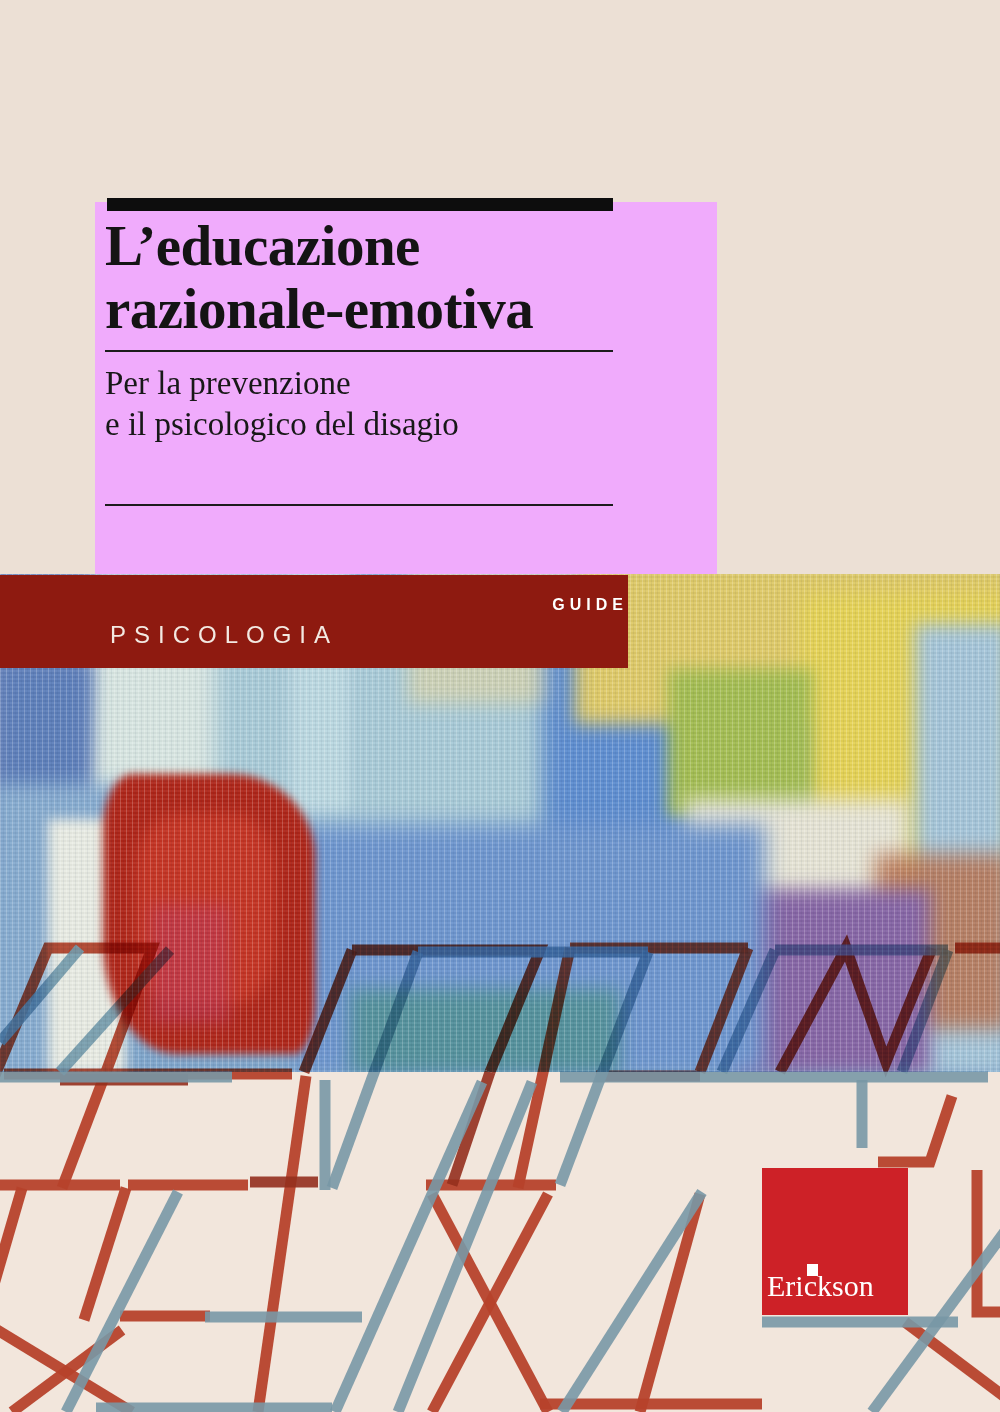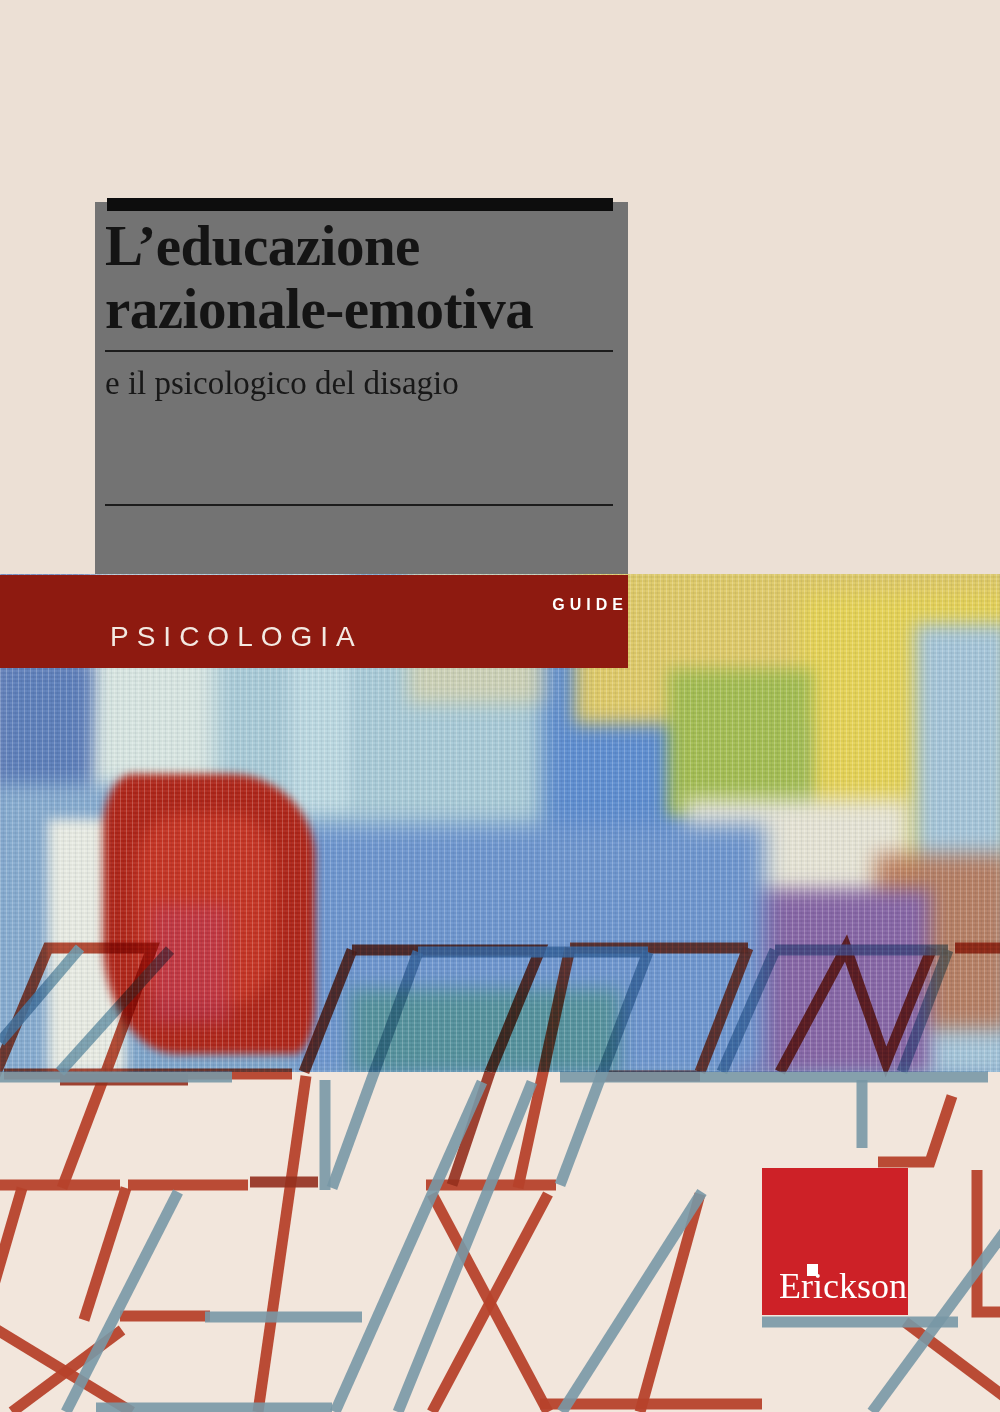--- a/index.html
+++ b/index.html
@@ -19,42 +19,42 @@
   }
 
   
   .pattern{position:absolute;left:0;top:930px;width:1000px;height:482px;mix-blend-mode:multiply;}
   .pattern path{fill:none;stroke-width:11;}
   .pattern .red  {stroke:var(--line-red,#c14a33);stroke-opacity:.95;}
   .pattern .dred {stroke:var(--line-red-dark,#9c3422);stroke-opacity:.9;}
   .pattern .blue {stroke:var(--line-blue,#7fa9c1);stroke-opacity:.9;}
 
   
-  .title-box{position:absolute;left:95px;top:202px;width:533px;height:372px;background:#737373;}
+  .title-box{position:absolute;left:95px;top:202px;width:622px;height:372px;background:#f0abfc;}
   .title-bar{position:absolute;left:12px;top:-4px;width:506px;height:13px;background:#0d0d0d;}
   .book-title{position:absolute;left:10px;top:12px;margin:0;font-size:57px;line-height:63px;font-weight:700;
     letter-spacing:-0.5px;color:var(--title-black,#141414);}
   .book-title span{display:block;}
   .rule{position:absolute;left:10px;width:508px;height:2px;background:#1c1c1c;}
   .rule-1{top:148px;}
   .rule-2{top:302px;}
   .book-subtitle{position:absolute;left:10px;top:161px;margin:0;font-size:33px;line-height:41px;font-weight:400;color:#181818;}
   .book-subtitle span{display:block;}
   .book-author{position:absolute;left:10px;top:316px;margin:0;font-size:28px;line-height:34px;font-weight:400;color:#141414;}
 
   
   .banner{position:absolute;left:0;top:575px;width:628px;height:93px;background:var(--banner-red,#8e1a10);
     font-family:"Liberation Sans",sans-serif;box-sizing:border-box;padding:21px 0 0 110px;}
   .banner .guide{display:block;color:#ffffff;font-size:16px;font-weight:700;letter-spacing:5px;margin-left:2px;text-align:right;}
-  .banner .categ{display:block;color:#f3e9e2;font-size:28px;font-weight:400;letter-spacing:8px;margin-top:7px;}
+  .banner .categ{display:block;color:#f3e9e2;font-size:24px;font-weight:400;letter-spacing:8px;margin-top:7px;}
 
   
   .logo{position:absolute;left:762px;top:1168px;width:146px;height:147px;background:var(--logo-red,#cd2127);}
   .logo-dot{position:absolute;left:45px;bottom:39px;width:11px;height:12px;background:#ffffff;}
-  .logo-text{position:absolute;left:17px;bottom:15px;margin:0;color:#ffffff;font-size:36px;line-height:28px;
+  .logo-text{position:absolute;left:5px;bottom:15px;margin:0;color:#ffffff;font-size:30px;line-height:28px;
     font-family:"Liberation Serif",serif;font-weight:400;}
 </style>
 </head>
 <body>
 
 <div class="cover">
 
   <div class="bottom-area"></div>
 
   <div class="painting">
@@ -141,20 +141,21 @@
   </svg>
 
   <div class="title-box">
     <div class="title-bar"></div>
     <h1 class="book-title">
       <span>L’educazione</span>
       <span>razionale-emotiva</span>
     </h1>
     <div class="rule rule-1"></div>
     <p class="book-subtitle">
+      <span>Per la prevenzione</span>
       <span>e il psicologico del disagio</span>
     </p>
     <div class="rule rule-2"></div>
   </div>
 
   <div class="banner">
     <span class="guide">GUIDE</span>
     <span class="categ">PSICOLOGIA</span>
   </div>
 

